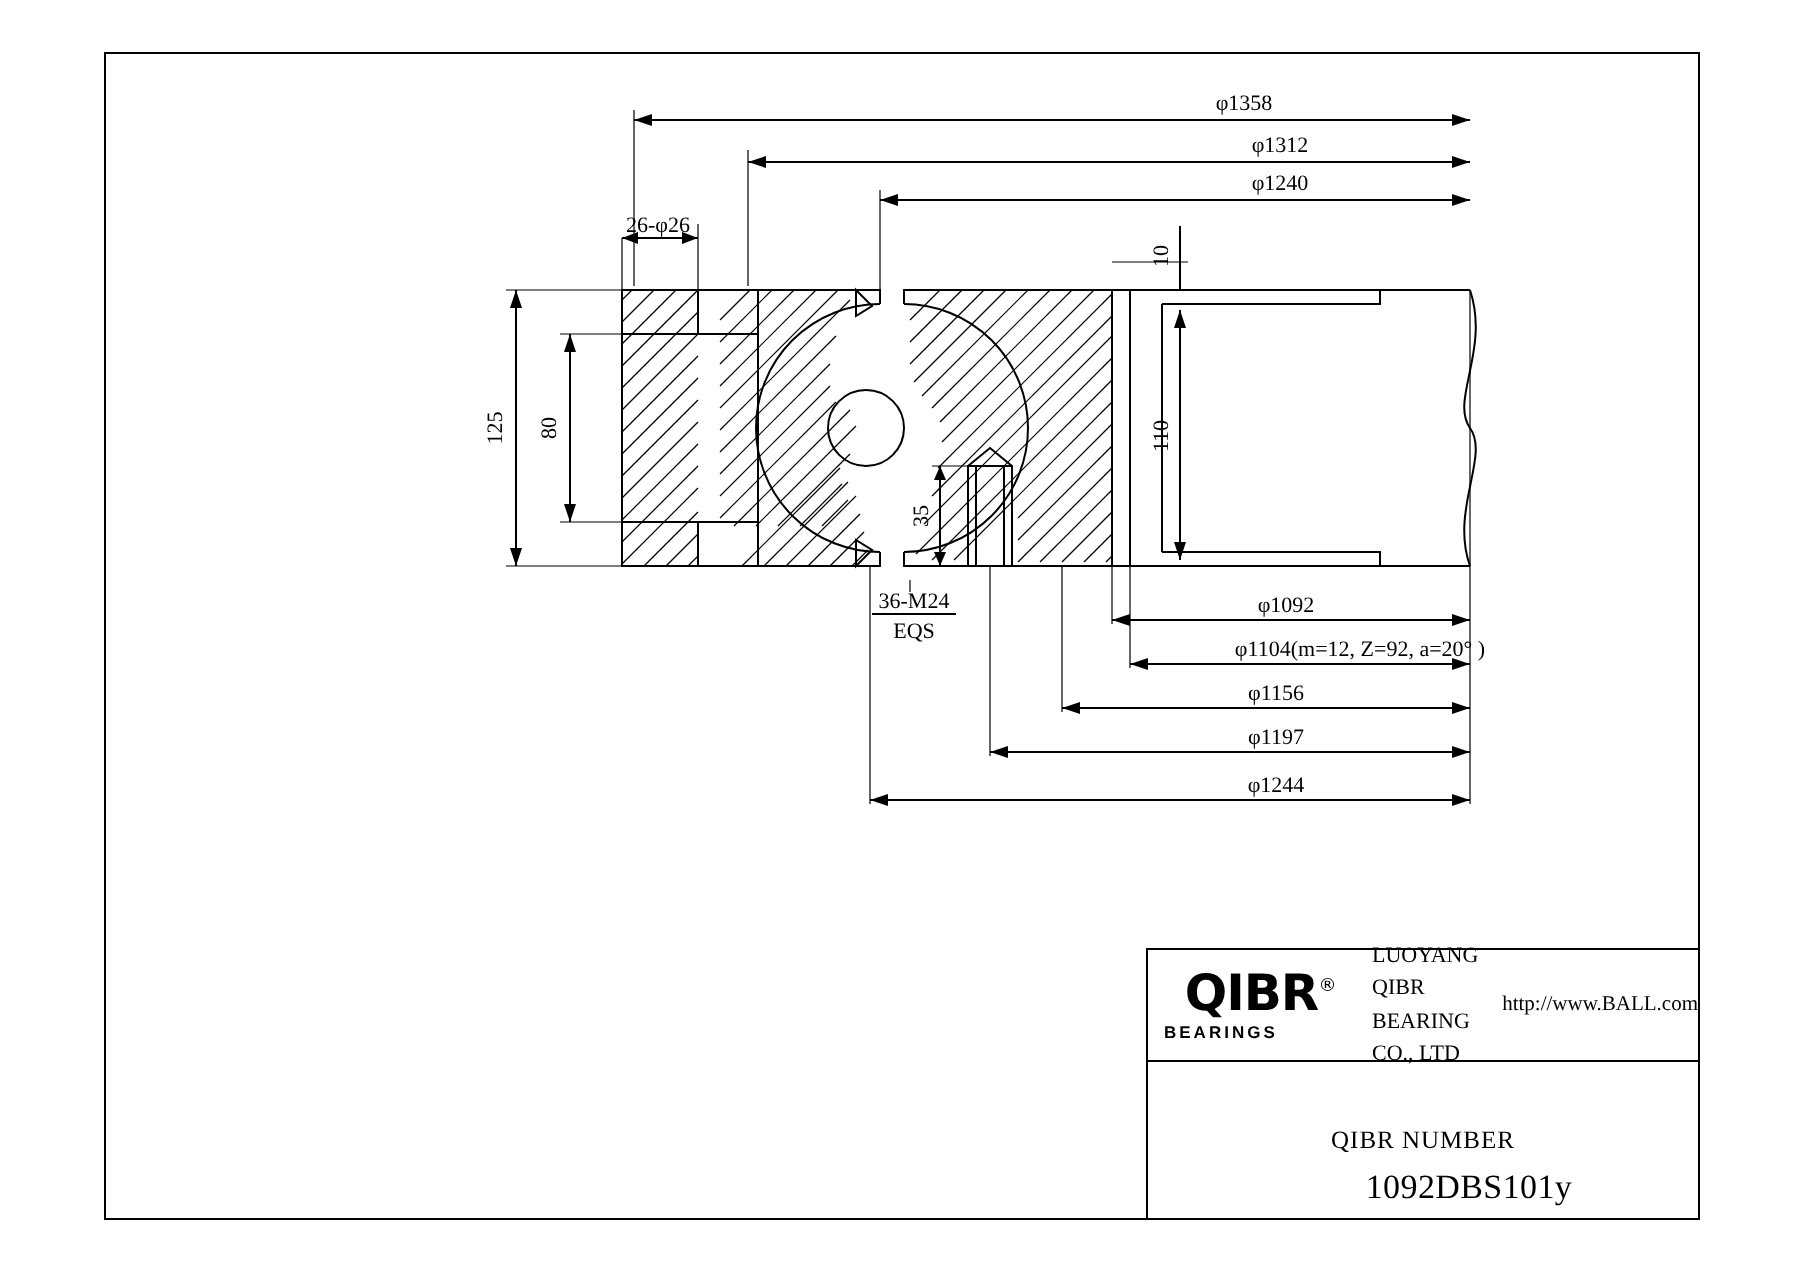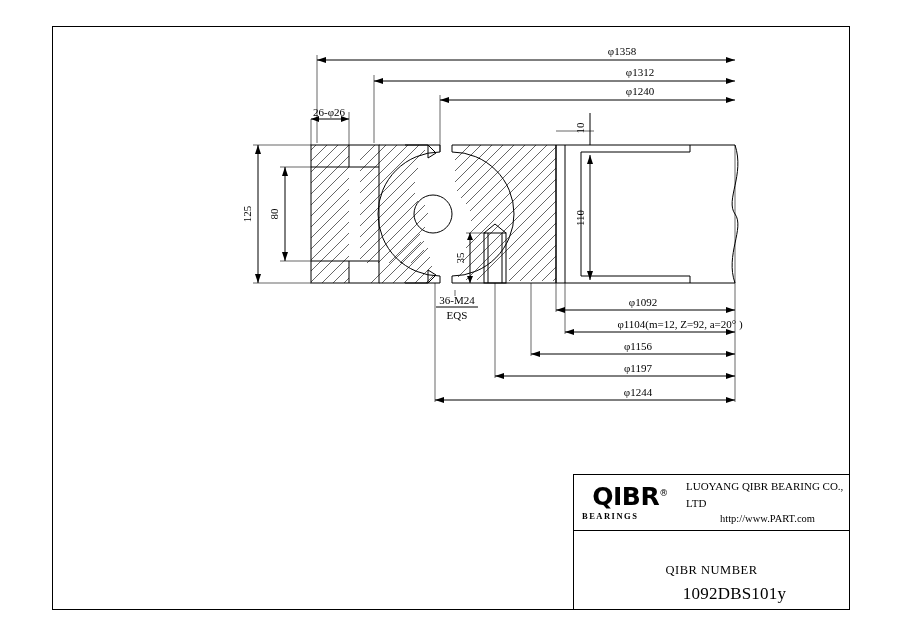--- a/index.html
+++ b/index.html
@@ -78,32 +78,31 @@
     line-height: 1;
     position: relative;
     display: inline-block;
   }
   .logo-reg {
     font-size: 9px;
     vertical-align: super;
     font-weight: normal;
   }
   .logo-sub {
-    font-family: Liberation Serif, serif;
+    font-family: Liberation Sans, sans-serif;
     font-size: 8.5px;
     font-weight: bold;
     letter-spacing: 1.5px;
     margin-top: 2px;
     align-self: flex-start;
     padding-left: 8px;
   }
   .tb-company {
     flex: 1;
     display: flex;
-    flex-direction: column;
     justify-content: center;
     align-items: center;
     font-size: 11px;
     line-height: 1.5;
   }
   .tb-company .url {
     font-size: 10.5px;
   }
   .tb-bottom {
     flex: 1;
@@ -354,21 +353,21 @@
   </svg>
 
   <div class="titleblock">
     <div class="tb-top">
       <div class="tb-logo">
         <div class="logo-main"><span>QIBR</span><span class="logo-reg">®</span></div>
         <div class="logo-sub">BEARINGS</div>
       </div>
       <div class="tb-company">
         <div>LUOYANG QIBR BEARING CO., LTD</div>
-        <div class="url">http://www.PART.com</div>
+        <div class="url">http://www.BALL.com</div>
       </div>
     </div>
     <div class="tb-bottom">
       <div class="tb-part">
         <div class="tb-part-label">QIBR  NUMBER</div>
         <div class="tb-part-number">1092DBS101y</div>
       </div>
     </div>
   </div>
 

